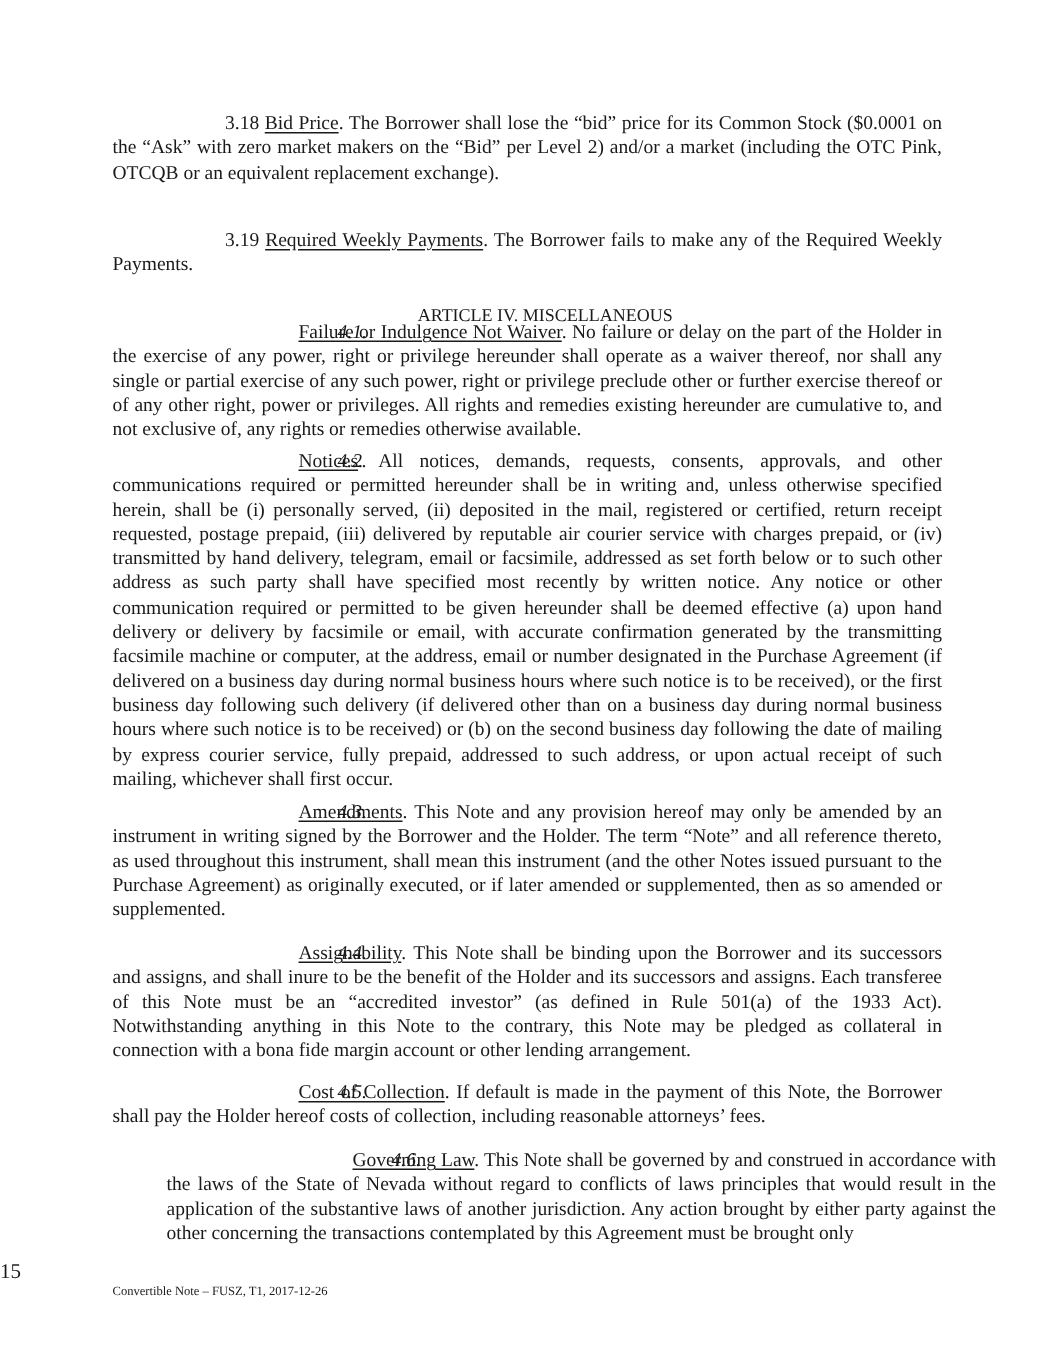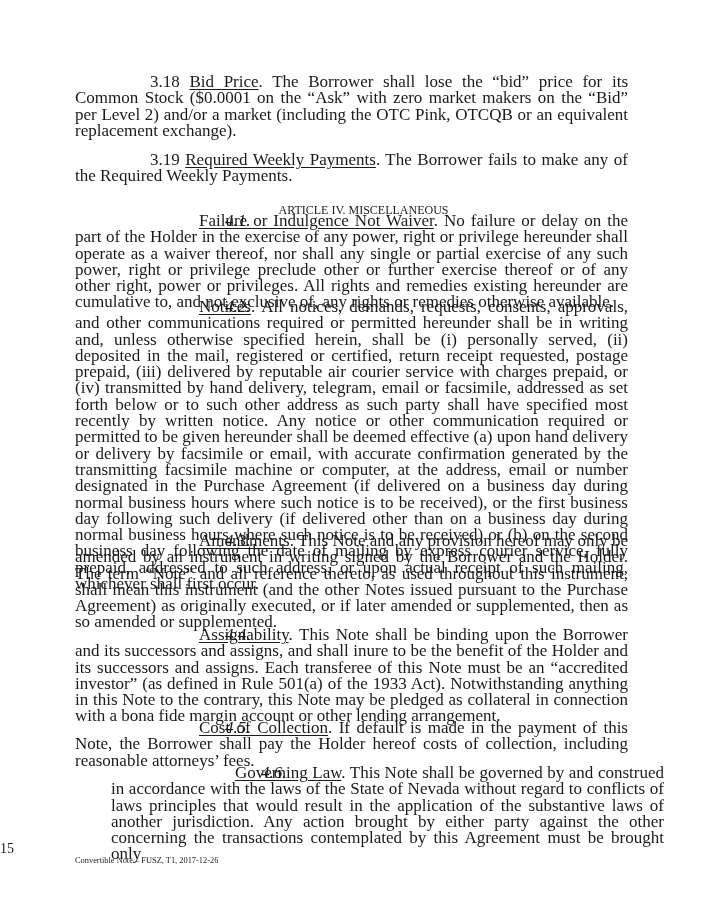--- a/index.html
+++ b/index.html
@@ -4,21 +4,21 @@
 <style>
   html, body { margin: 0; padding: 0; background: #ffffff; }
   body { width: 701px; height: 906px; position: relative; overflow: hidden; }
   .page {
     position: absolute; left: 0; top: 0; width: 701px; height: 906px;
     background: #ffffff; color: #1a1a1a;
     font-family: "Liberation Serif", "DejaVu Serif", serif;
   }
   .body-text {
     position: absolute; left: 75px; width: 553px;
-    font-size: 17px; line-height: 16.3px;
+    font-size: 13px; line-height: 16.3px;
     text-align: justify; hyphens: none;
   }
   .para { margin: 0; text-indent: 75px; }
   .para .num { display: inline-block; }
   .para .num.wide { width: 49px; font-style: italic; }
   .u { text-decoration: underline; text-underline-offset: 2px; }
   .heading {
     position: absolute; left: 75px; width: 553px; text-align: center;
     font-size: 12px; line-height: 16.3px; margin: 12px;
   }

